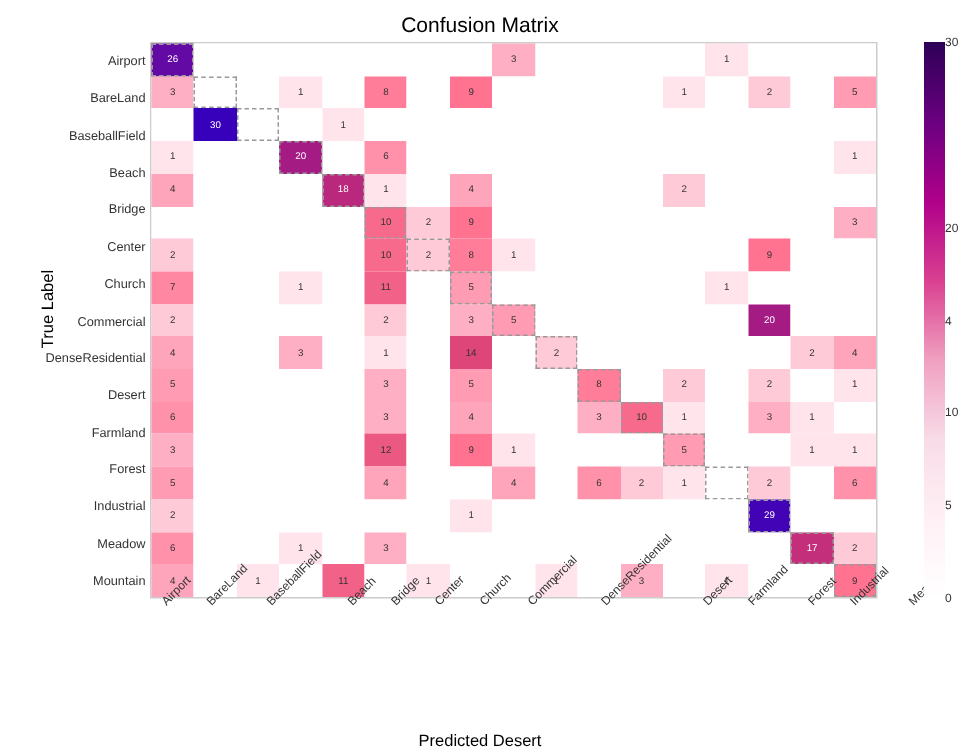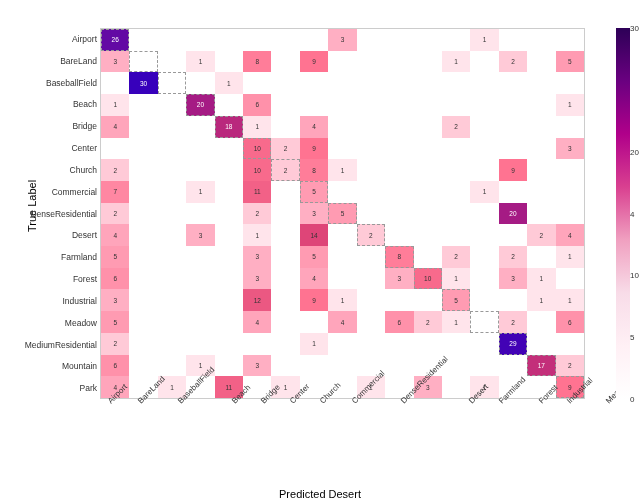--- a/index.html
+++ b/index.html
@@ -126,41 +126,40 @@
       position: relative;
     }
     .cell.dark-text {
       color: #fff;
     }
   </style>
 </head>
 <body>
 
 <div class="chart-container">
+  <div class="chart-title">Confusion Matrix</div>
 
   <div class="y-axis-label" style="left:6px; top:200px; transform:rotate(-90deg); position:absolute; font-size:11px; white-space:nowrap; transform-origin:center center;">True Label</div>
 
   <div class="row-labels" id="row-labels-container">
       <div class="row-label">Airport</div>
       <div class="row-label">BareLand</div>
       <div class="row-label">BaseballField</div>
       <div class="row-label">Beach</div>
       <div class="row-label">Bridge</div>
       <div class="row-label">Center</div>
       <div class="row-label">Church</div>
       <div class="row-label">Commercial</div>
       <div class="row-label">DenseResidential</div>
       <div class="row-label">Desert</div>
       <div class="row-label">Farmland</div>
       <div class="row-label">Forest</div>
       <div class="row-label">Industrial</div>
       <div class="row-label">Meadow</div>
-      <div class="row-label">MediumResidential</div>
       <div class="row-label">Mountain</div>
-      <div class="row-label">Park</div>
     </div>
 
   <div class="matrix-area">
     <div class="matrix-grid" id="matrix-grid" style="grid-template-columns: repeat(17, 1fr); grid-template-rows: repeat(17, 1fr);">
         <div class="cell dark-text" style="background-color: rgb(99, 9, 164); outline: rgb(153, 153, 153) dashed 1px; outline-offset: -1px;">26</div>
         <div class="cell" style="background-color: rgb(255, 255, 255);"></div>
         <div class="cell" style="background-color: rgb(255, 255, 255);"></div>
         <div class="cell" style="background-color: rgb(255, 255, 255);"></div>
         <div class="cell" style="background-color: rgb(255, 255, 255);"></div>
         <div class="cell" style="background-color: rgb(255, 255, 255);"></div>

